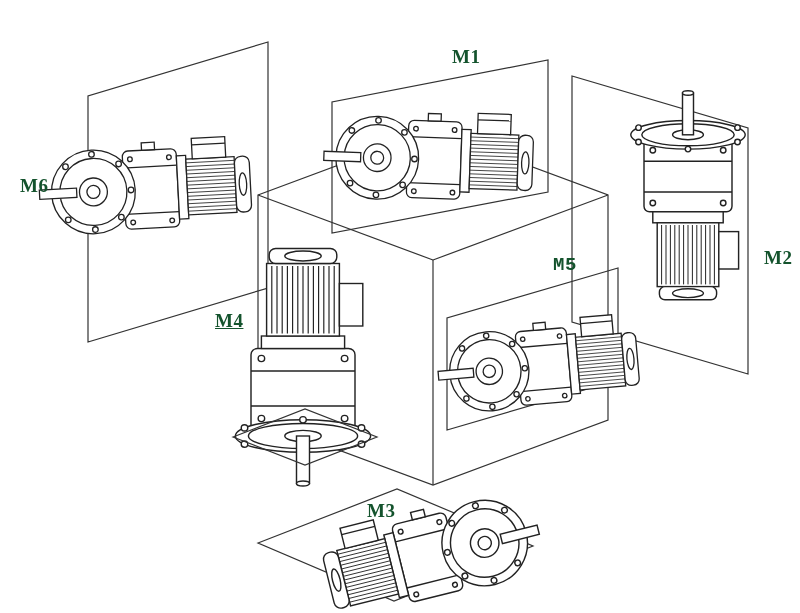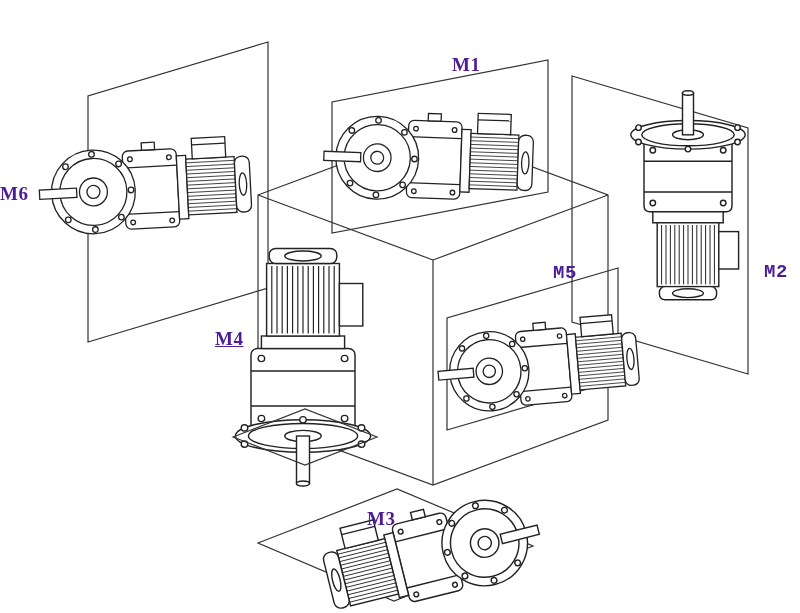--- a/index.html
+++ b/index.html
@@ -9,31 +9,30 @@
     height: 613px;
     background: #ffffff;
     overflow: hidden;
     font-family: "Liberation Serif", serif;
   }
   .figure svg { position: absolute; left: 0; top: 0; }
   .pos-label {
     position: absolute;
     font-weight: bold;
     font-size: 19px;
-    color: #4c1d95;
+    color: #14532d;
     letter-spacing: 0.5px;
     user-select: none;
-    margin-top: 8px;
   }
   .lbl-m1 { left: 452px; top: 46px;  }
-  .lbl-m2 { left: 764px; top: 253px; font-family: Liberation Mono, monospace; }
+  .lbl-m2 { left: 764px; top: 247px; }
   .lbl-m3 { left: 367px; top: 500px; }
-  .lbl-m4 { left: 215px; top: 320px; text-decoration: underline; }
+  .lbl-m4 { left: 215px; top: 310px; text-decoration: underline; }
   .lbl-m5 { left: 553px; top: 254px; font-family: Liberation Mono, monospace; }
-  .lbl-m6 { left: 0;   top: 175px; text-align: center; }
+  .lbl-m6 { left: 20px;   top: 175px; text-align: center; }
 </style>
 </head>
 <body>
 
 <div class="figure">
 
   <svg width="800" height="613" viewBox="0 0 800 613">
     <defs>
 
       <g id="motorH">

